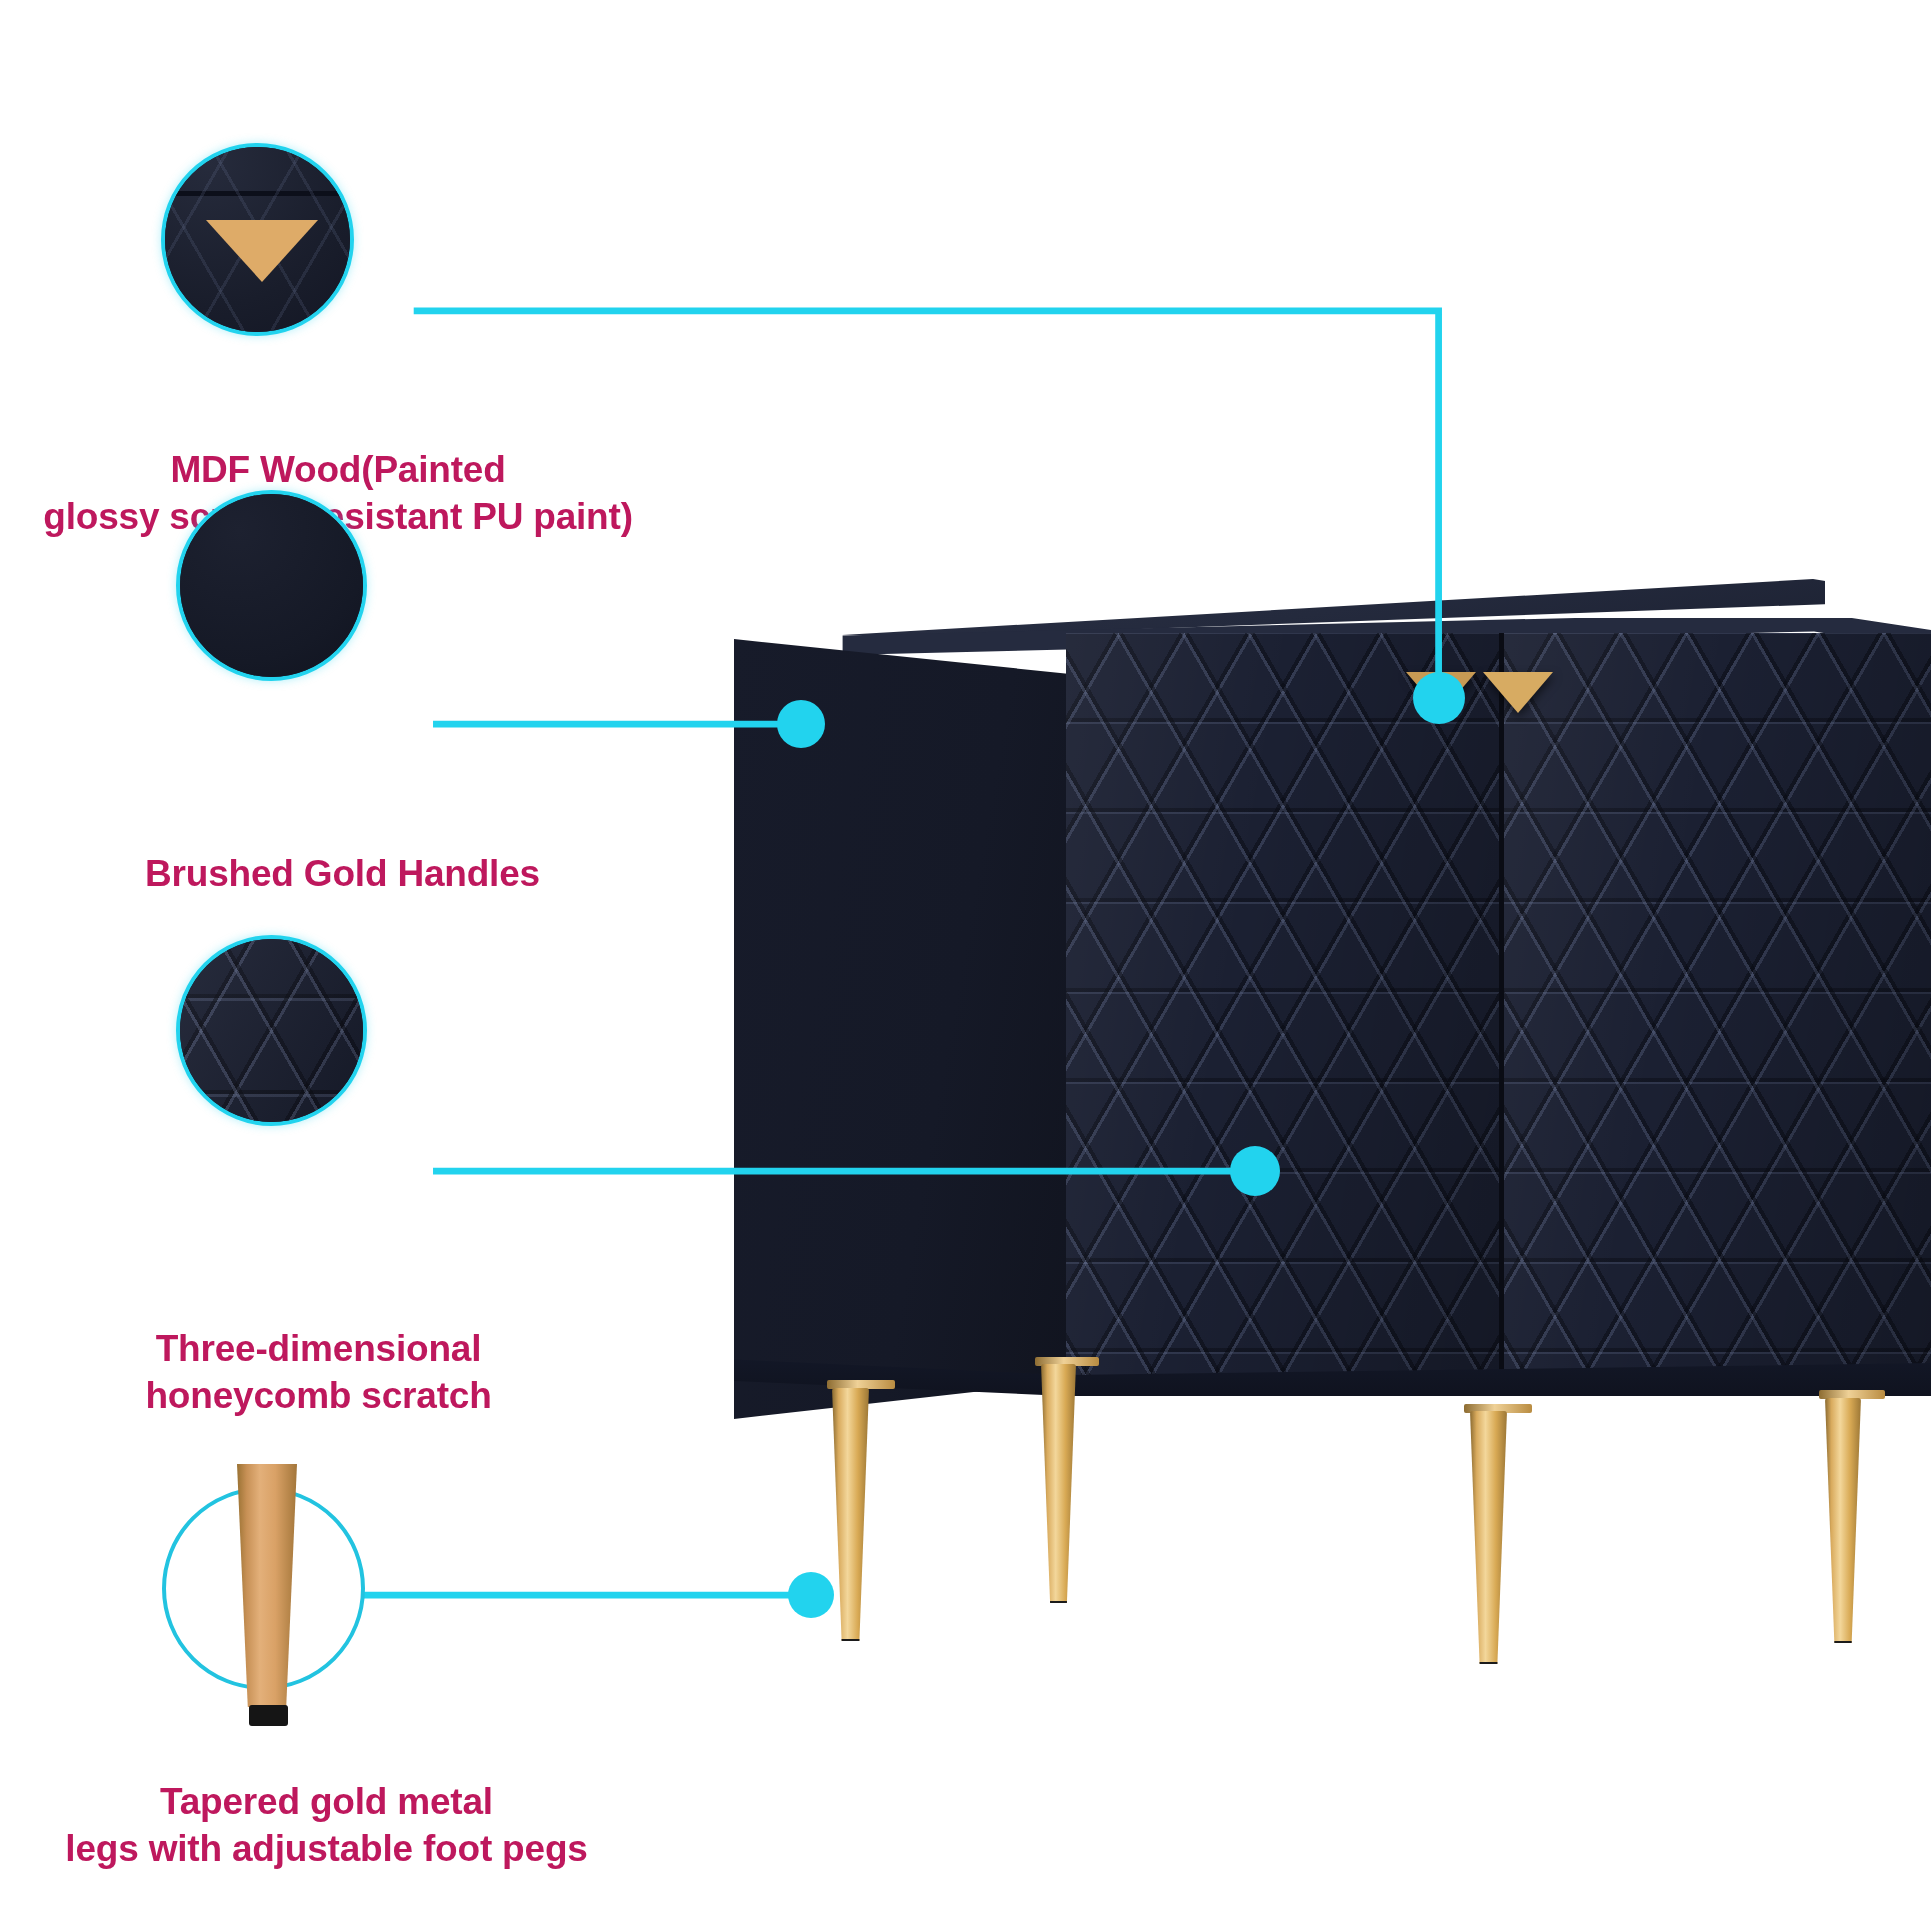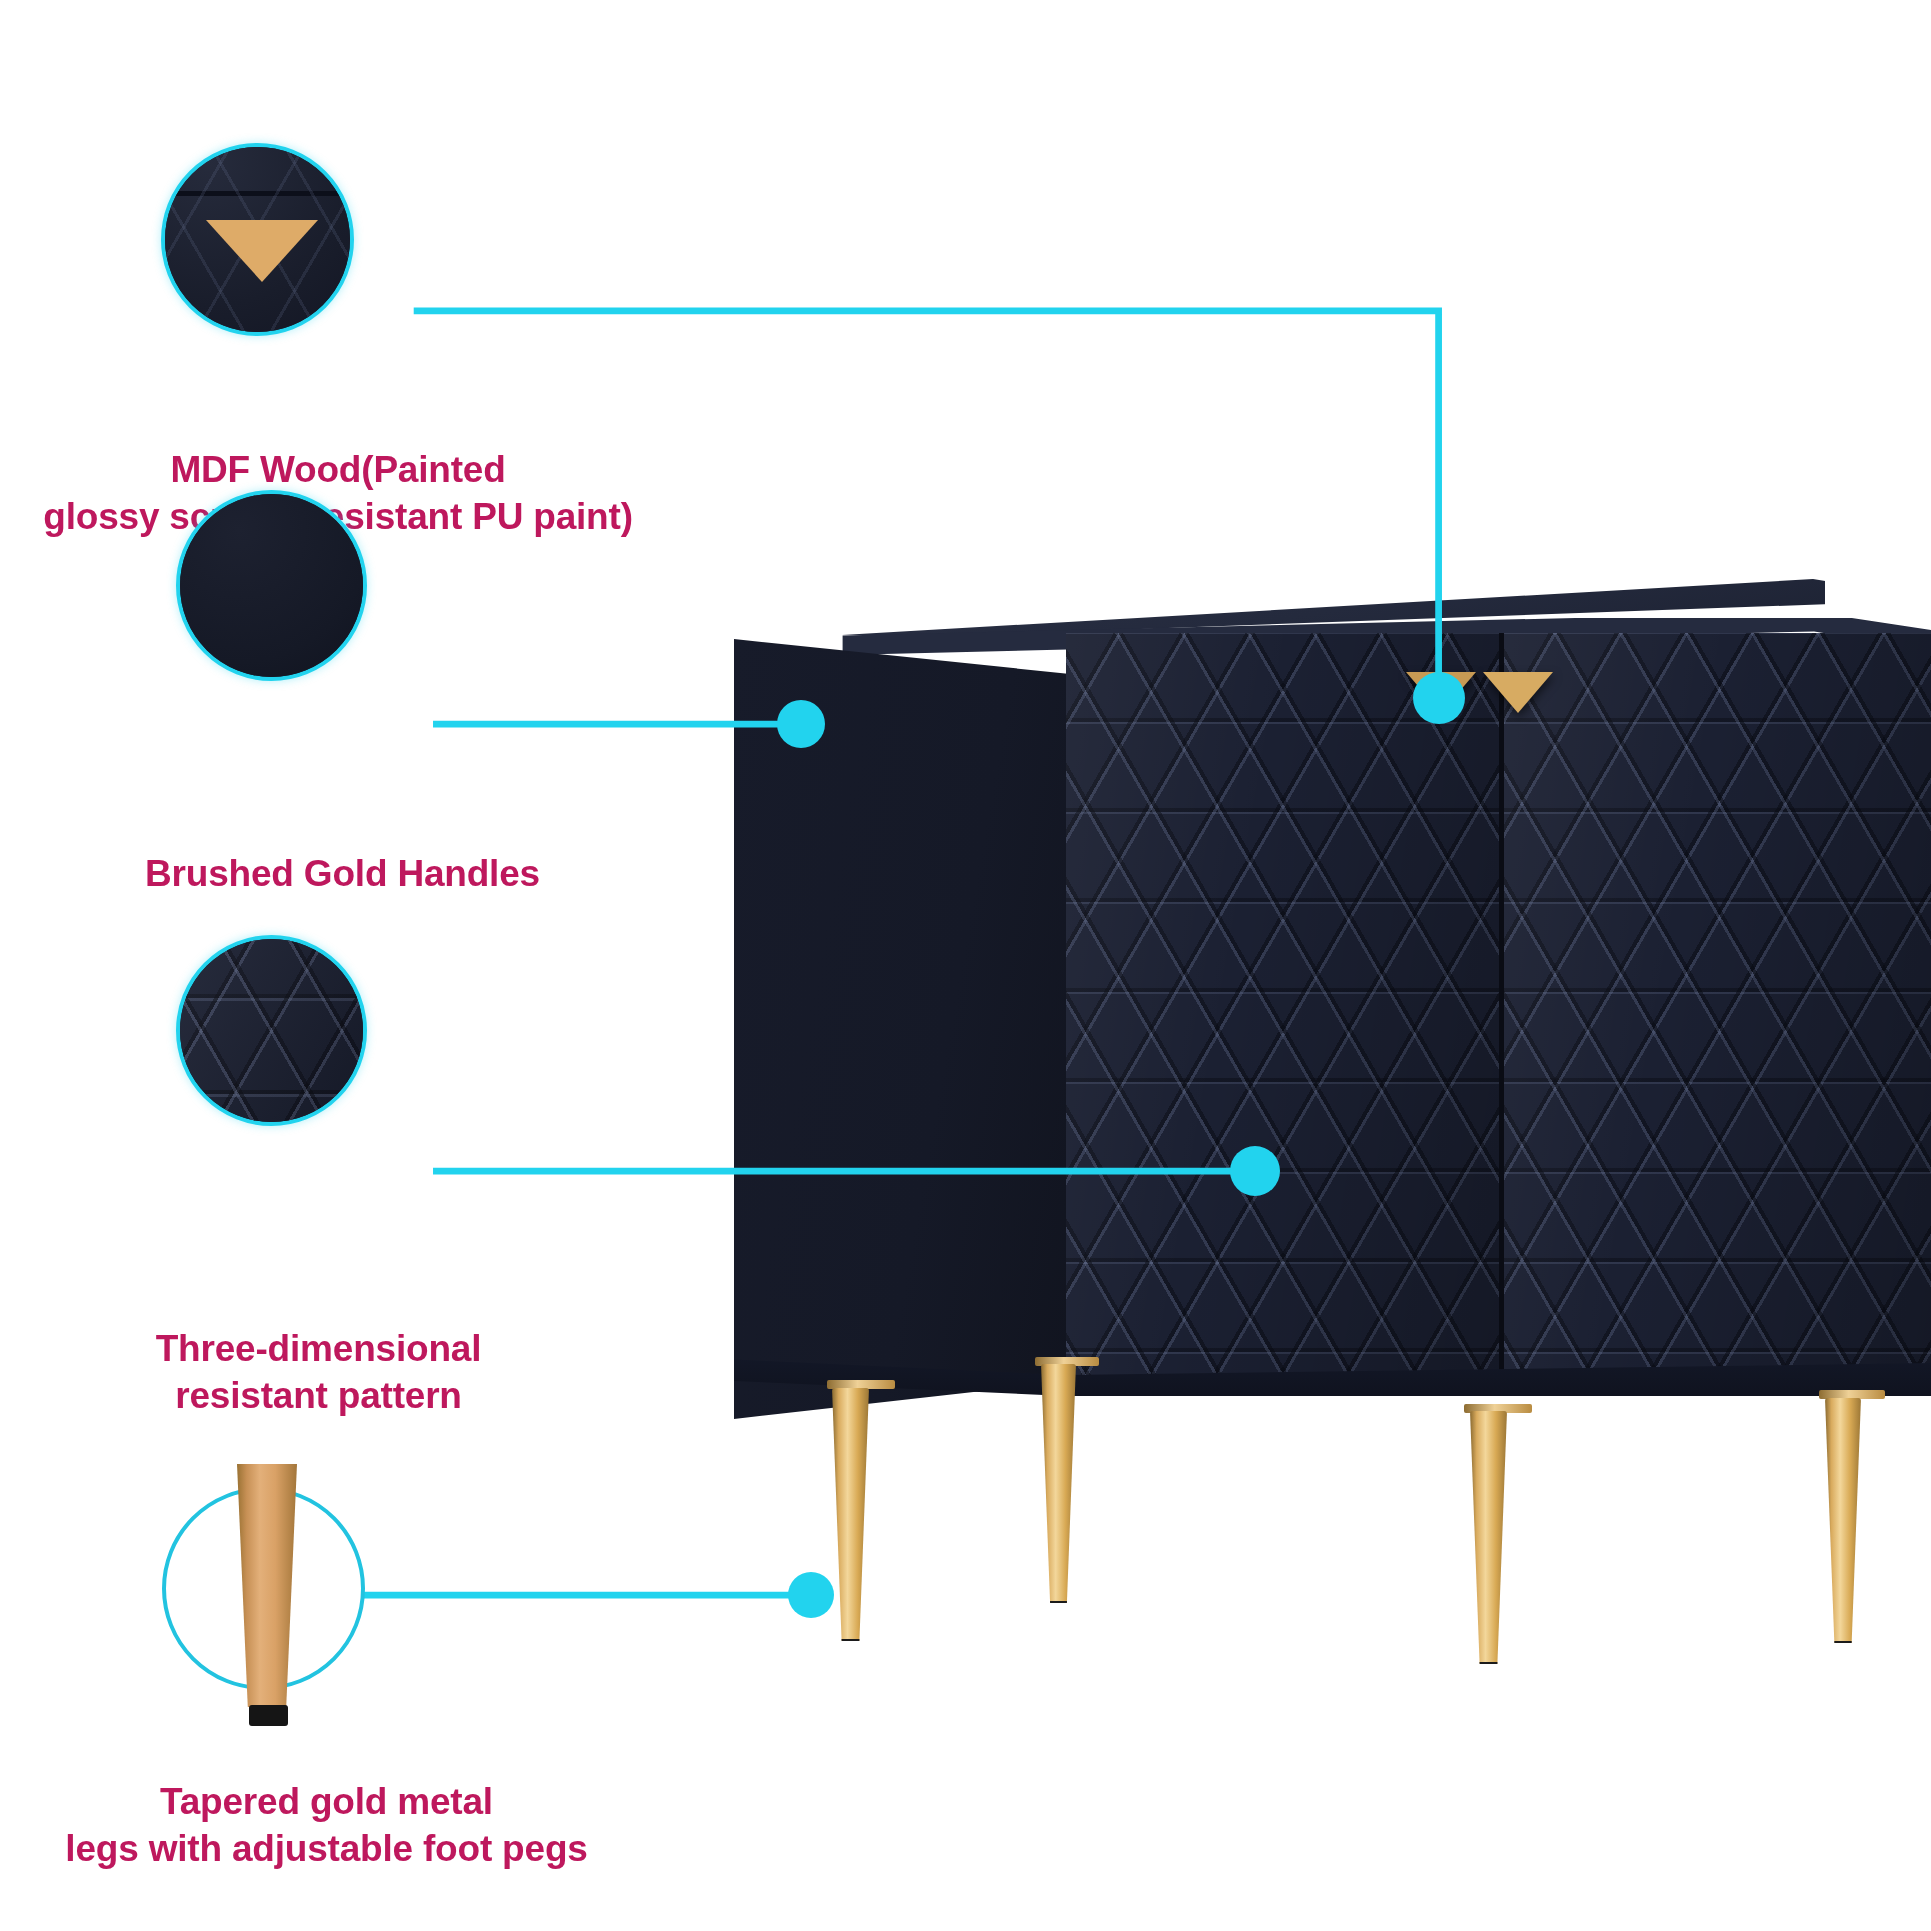--- a/index.html
+++ b/index.html
@@ -225,21 +225,21 @@
     <div class="caption" style="left:0px; top:850px; width:657px; font-size:37px;padding-left:28px;">Brushed Gold Handles</div>
   </div>
 
   <div class="callout">
     <div class="bubble filled" style="left:176px; top:935px; width:191px; height:191px;">
       <div class="honey"></div>
       <div style="position:absolute; inset:0; background:
             linear-gradient(120deg, rgba(255,255,255,.05), rgba(0,0,0,.22));"></div>
     </div>
     <div class="caption" style="left:0px; top:1325px; width:637px; font-size:37px;">Three-dimensional
-resistant pattern</div>
+honeycomb scratch</div>
   </div>
 
   <div class="callout">
     <div class="bubble outline" style="left:162px; top:1487px; width:203px; height:203px; overflow:visible;">
       <div style="position:absolute; left:71px; top:-27px; width:60px; height:243px;
                   clip-path: polygon(0% 0%, 100% 0%, 82% 100%, 18% 100%);
                   background: linear-gradient(90deg,#9a7233 0%, #c79055 16%, #e3b07a 38%, #d9a166 64%, #a3763a 100%);"></div>
       <div style="position:absolute; left:83px; top:214px; width:39px; height:21px;
                   background:#151515; border-radius:2.9px;"></div>
     </div>

